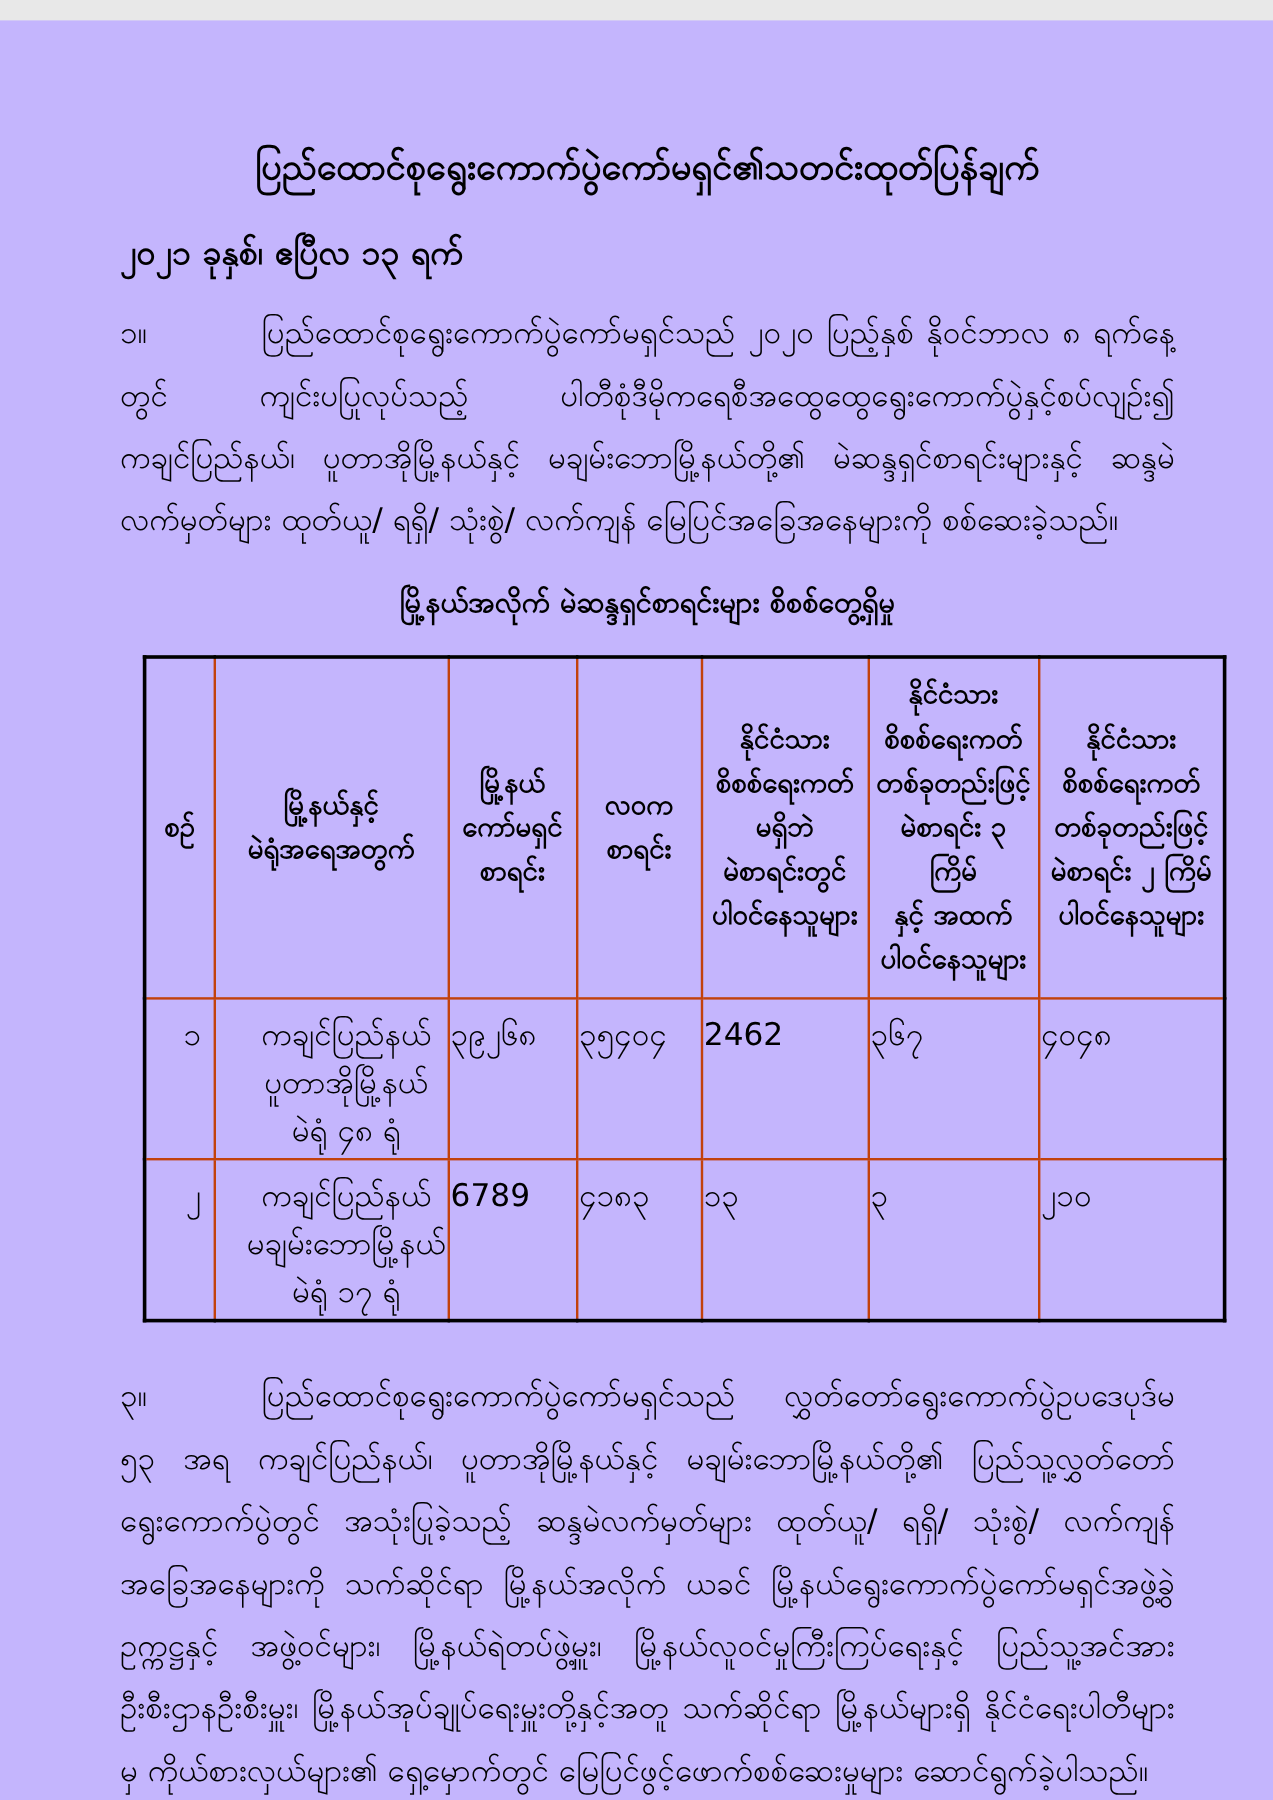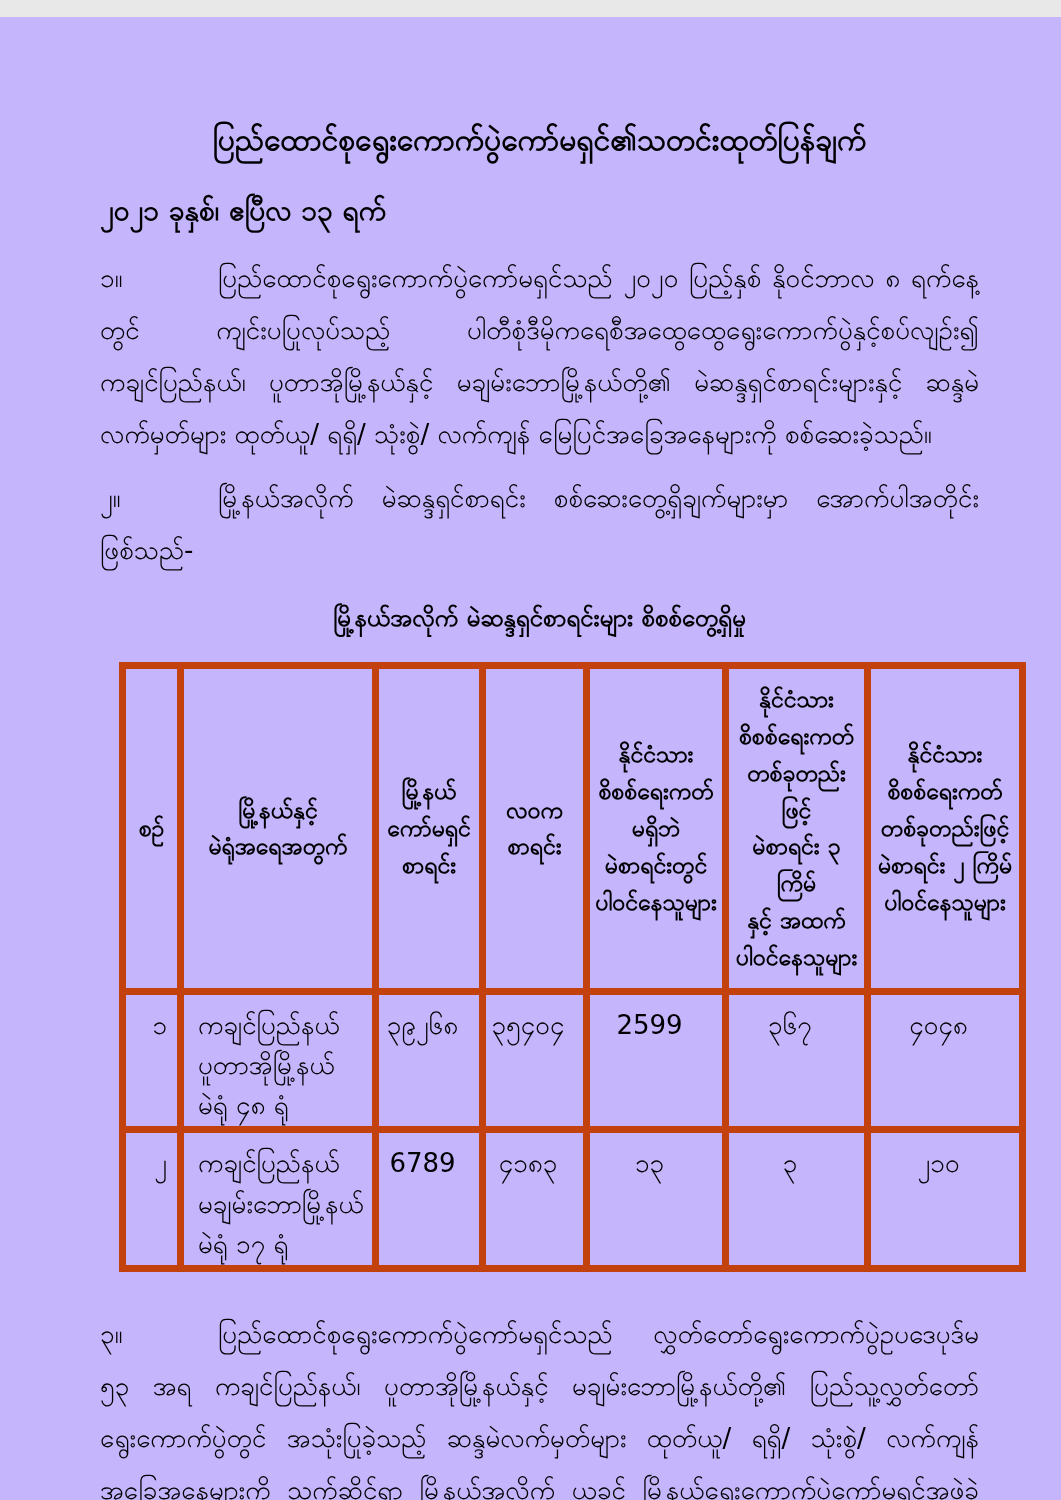--- a/index.html
+++ b/index.html
@@ -47,63 +47,62 @@
     margin: 26px 0 24px 0;
   }
   table.data {
     border-collapse: collapse;
     table-layout: fixed;
     width: 900px;
     margin-left: 19px;
     border: 3px solid #000;
   }
   table.data th, table.data td {
-    border: 7px solid #c2410c;
+    border: 2px solid #c2410c;
     white-space: pre-line;
     box-sizing: border-box;
   }
   table.data th {
     font-size: 23px;
     font-weight: bold;
     text-align: center;
     vertical-align: middle;
     line-height: 1.6;
     padding: 12px 4px;
     height: 205px;
   }
   table.data td {
     font-size: 26px;
     vertical-align: top;
     padding-top: 10px;
     height: 125px;
     line-height: 1.55;
   }
   td.cell-no   { text-align: right; padding-right: 10px; }
-  td.cell-town { text-align: left;  padding-left: 14px; line-height: 2.1; }
-  td.cell-num  { text-align: center; padding-right: 14px; }
+  td.cell-town { text-align: center;  padding-left: 26px; line-height: 2.1; }
+  td.cell-num  { text-align: left; padding-right: 14px; }
   .col-no   { width: 58px; }
   .col-town { width: 195px; }
   .col-c3   { width: 107px; }
   .col-c4   { width: 104px; }
   .col-c5   { width: 139px; }
   .col-c6   { width: 142px; }
   .col-c7   { width: 155px; }
   .para3 { margin-top: 36px; }
 </style>
 </head>
 <body>
 
 <div class="page">
 
   <h1 class="doc-title">ပြည်ထောင်စုရွေးကောက်ပွဲကော်မရှင်၏သတင်းထုတ်ပြန်ချက်</h1>
   <h2 class="doc-date">၂၀၂၁ ခုနှစ်၊  ဧပြီလ ၁၃ ရက်</h2>
 
   <p class="para"><span class="pnum">၁။</span><span>ပြည်ထောင်စုရွေးကောက်ပွဲကော်မရှင်သည် ၂၀၂၀ ပြည့်နှစ် နိုဝင်ဘာလ ၈ ရက်နေ့တွင် ကျင်းပပြုလုပ်သည့် ပါတီစုံဒီမိုကရေစီအထွေထွေရွေးကောက်ပွဲနှင့်စပ်လျဉ်း၍ ကချင်ပြည်နယ်၊ ပူတာအိုမြို့နယ်နှင့် မချမ်းဘောမြို့နယ်တို့၏ မဲဆန္ဒရှင်စာရင်းများနှင့် ဆန္ဒမဲလက်မှတ်များ ထုတ်ယူ/ ရရှိ/ သုံးစွဲ/ လက်ကျန် မြေပြင်အခြေအနေများကို စစ်ဆေးခဲ့သည်။</span></p>
 
-  <p class="para"><span class="pnum">၂။</span><span>မြို့နယ်အလိုက် မဲဆန္ဒရှင်စာရင်း စစ်ဆေးတွေ့ရှိချက်များမှာ အောက်ပါအတိုင်း ဖြစ်သည်-</span></p>
 
   <h3 class="table-caption">မြို့နယ်အလိုက် မဲဆန္ဒရှင်စာရင်းများ စိစစ်တွေ့ရှိမှု</h3>
 
   <table class="data">
     <colgroup>
       <col class="col-no">
         <col class="col-town">
         <col class="col-c3">
         <col class="col-c4">
         <col class="col-c5">
@@ -139,21 +138,21 @@
       </tr>
     </thead>
     <tbody>
       <tr>
         <td class="cell-no">၁</td>
         <td class="cell-town">ကချင်ပြည်နယ်
 ပူတာအိုမြို့နယ်
 မဲရုံ  ၄၈ ရုံ</td>
         <td class="cell-num">၃၉၂၆၈</td>
         <td class="cell-num">၃၅၄၀၄</td>
-        <td class="cell-num">2599</td>
+        <td class="cell-num">2462</td>
         <td class="cell-num">၃၆၇</td>
         <td class="cell-num">၄၀၄၈</td>
       </tr>
       <tr>
         <td class="cell-no">၂</td>
         <td class="cell-town">ကချင်ပြည်နယ်
 မချမ်းဘောမြို့နယ်
 မဲရုံ  ၁၇ ရုံ</td>
         <td class="cell-num">6789</td>
         <td class="cell-num">၄၁၈၃</td>

